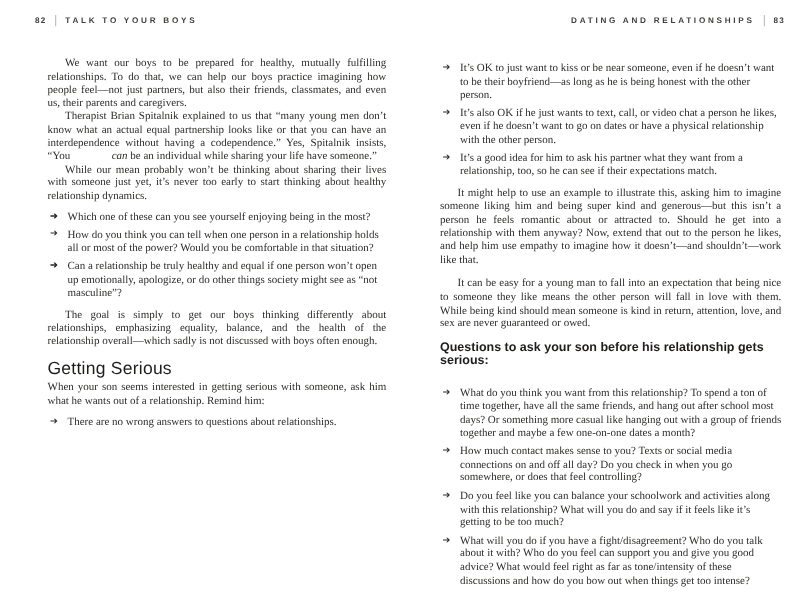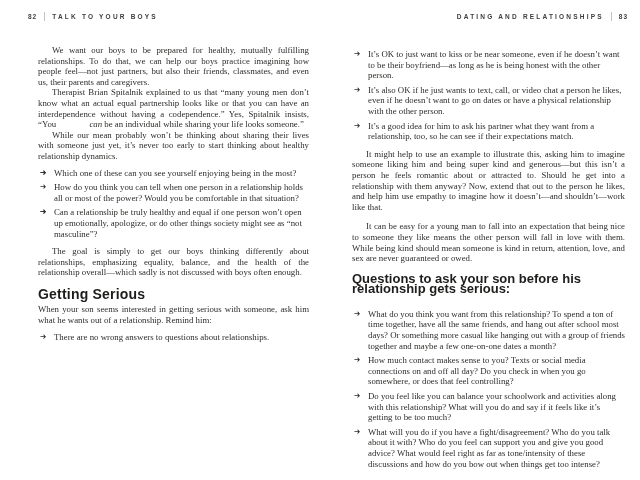--- a/index.html
+++ b/index.html
@@ -27,26 +27,26 @@
   
   .page { position: absolute; font-size: 8.8px; line-height: 10.6px; }
   .page-left  { left: 38px;  top: 45px; width: 271px; }
   .page-right { left: 352px; top: 49px; width: 273px; }
 
   p { margin: 0; text-align: justify; }
   p.indent { text-indent: 14px; }
 
   .section-heading {
     font-family: "Liberation Sans", sans-serif;
-    font-size: 14px; font-weight: 700; letter-spacing: 0.2px;
+    font-size: 14px; font-weight: 400; letter-spacing: 0.2px;
     color: #1e1d1b; margin: 11px 0 5px 0; text-align: left;
   }
   .sub-heading {
     font-family: "Liberation Sans", sans-serif;
-    font-size: 13px; font-weight: 700;
+    font-size: 10px; font-weight: 700;
     color: #1e1d1b; margin: 10px 0 14px 0; text-align: left;
   }
 
   ul.arrow-list { list-style: none; margin: 6px 0 7px 0; padding: 0; }
   ul.arrow-list li {
     position: relative; padding-left: 16px; margin: 0 0 4px 0;
     text-align: left;
   }
   ul.arrow-list li:last-child { margin-bottom: 0; }
   .arrow-glyph {
@@ -69,21 +69,21 @@
     </div>
     <div class="rh-right">
       <span>DATING AND RELATIONSHIPS</span>
       <span class="rh-rule"></span>
       <span class="rh-num">83</span>
     </div>
   </div>
 
   <section class="page page-left">
     <p class="indent">We want our boys to be prepared for healthy, mutually fulfilling relationships. To do that, we can help our boys practice imagining how people feel—not just partners, but also their friends, classmates, and even us, their parents and caregivers.</p>
-    <p class="indent"><span>Therapist Brian Spitalnik explained to us that “many young men don’t know what an actual equal partnership looks like or that you can have an interdependence without having a codependence.” Yes, Spitalnik insists, “You </span><em>can</em><span> be an individual while sharing your life looks someone.”</span></p>
+    <p class="indent"><span>Therapist Brian Spitalnik explained to us that “many young men don’t know what an actual equal partnership looks like or that you can have an interdependence without having a codependence.” Yes, Spitalnik insists, “You </span><em>can</em><span> be an individual while sharing your life have someone.”</span></p>
     <p class="indent">While our mean probably won’t be thinking about sharing their lives with someone just yet, it’s never too early to start thinking about healthy relationship dynamics.</p>
 
     <ul class="arrow-list">
       <li><span class="arrow-glyph">➔</span></li>
       <li><span class="arrow-glyph">➔</span><span>Which one of these can you see yourself enjoying being in the most?</span></li>
       <li><span class="arrow-glyph">➔</span><span>How do you think you can tell when one person in a relationship holds all or most of the power? Would you be comfortable in that situation?</span></li>
       <li><span class="arrow-glyph">➔</span></li>
       <li><span class="arrow-glyph">➔</span><span>Can a relationship be truly healthy and equal if one person won’t open up emotionally, apologize, or do other things society might see as “not masculine”?</span></li>
     </ul>
 

